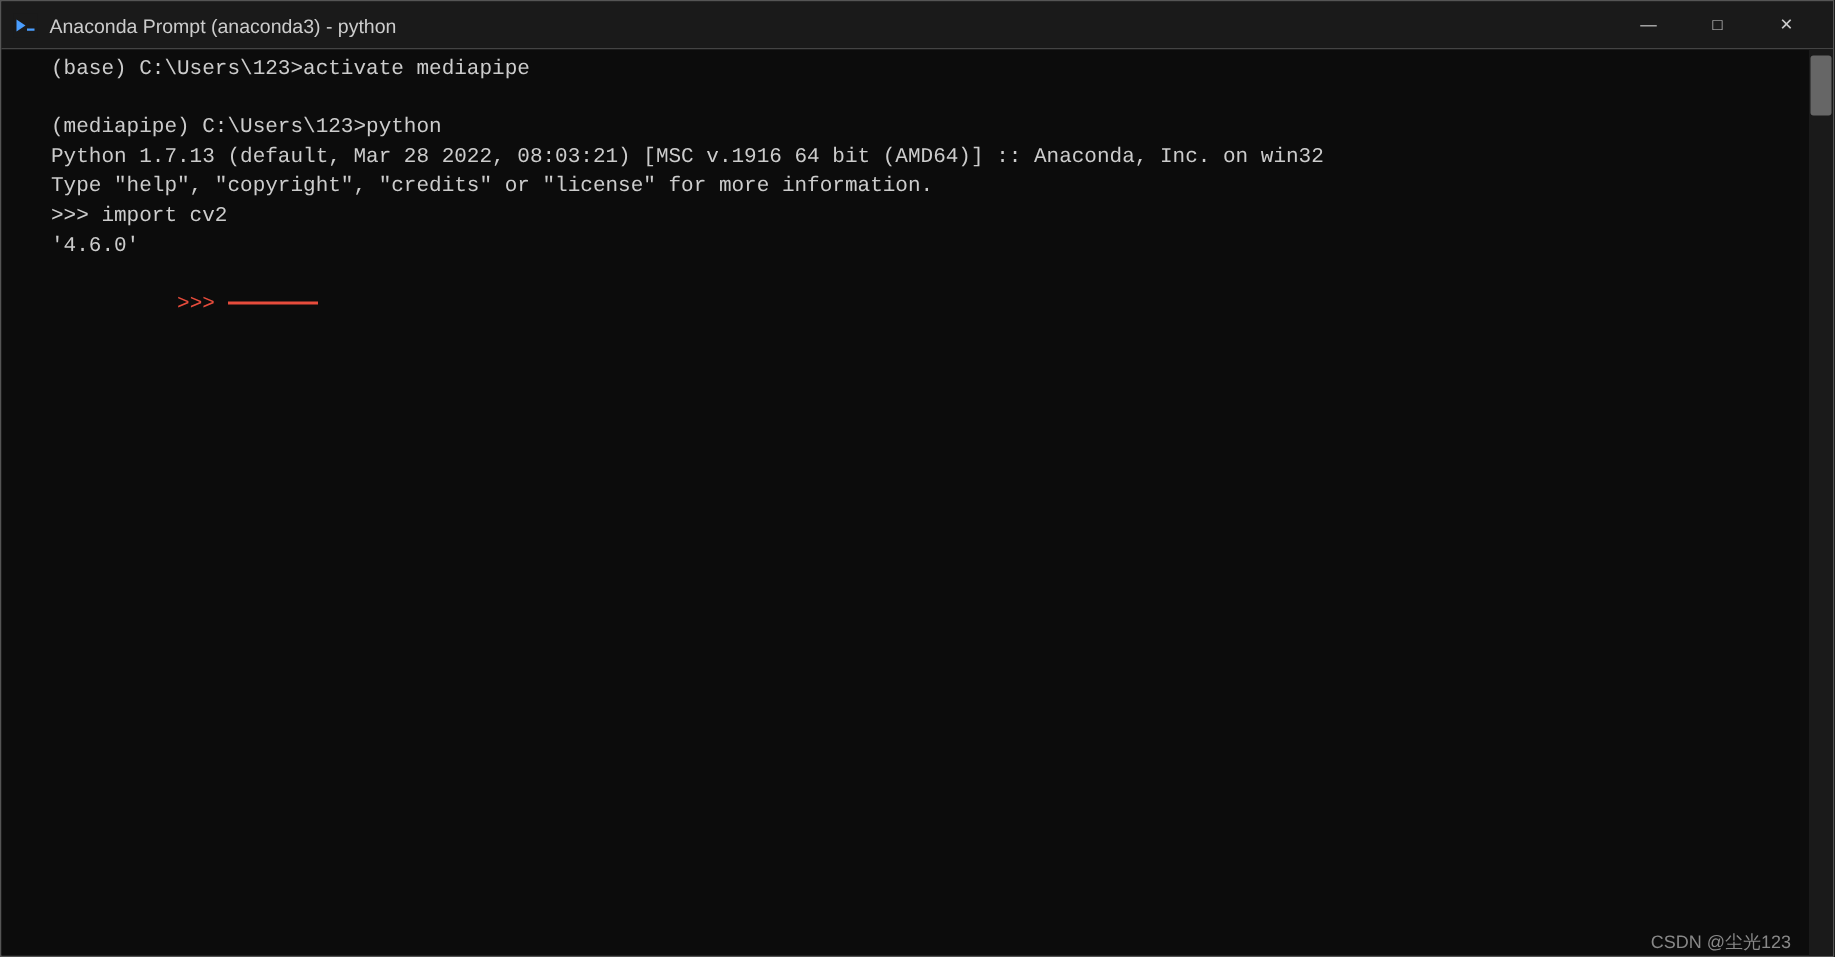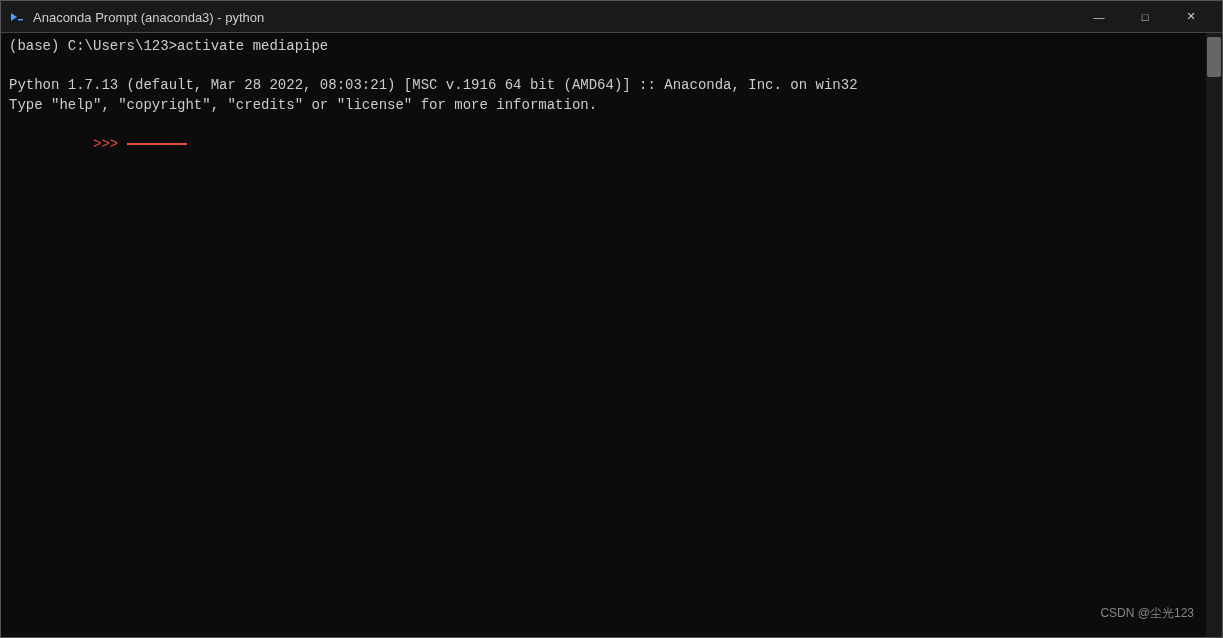--- a/index.html
+++ b/index.html
@@ -125,32 +125,33 @@
     .line.output {
       color: #cccccc;
     }
 
     .version-output {
       color: #cccccc;
     }
 
     .watermark {
       position: absolute;
-      bottom: 15px;
+      bottom: 0;
       right: 12px;
       color: #888;
       font-size: 12px;
       font-family: 'Segoe UI', sans-serif;
     }
 
     .terminal-wrapper {
       position: relative;
       flex: 1;
       display: flex;
       flex-direction: column;
+      margin-left: 25px;
     }
   </style>
 </head>
 <body>
 
 <div class="window">
   <div class="title-bar">
     <div class="title-bar-left">
       <div class="title-bar-icon">
         <svg viewBox="0 0 16 16" fill="none">
@@ -167,22 +168,25 @@
       <div class="title-bar-btn close">✕</div>
     </div>
   </div>
 
   <div class="terminal-container">
     <div class="terminal-wrapper">
       <div class="terminal-content">
 
         <div class="line prompt">(base) C:\Users\123&gt;activate mediapipe</div>
         <div class="line">&nbsp;</div>
+        <div class="line prompt">(mediapipe) C:\Users\123&gt;python</div>
         <div class="line output">Python 1.7.13 (default, Mar 28 2022, 08:03:21) [MSC v.1916 64 bit (AMD64)] :: Anaconda, Inc. on win32</div>
         <div class="line output">Type "help", "copyright", "credits" or "license" for more information.</div>
+        <div class="line prompt">&gt;&gt;&gt; import cv2</div>
+        <div class="line version-output">'4.6.0'</div>
         <div class="line" style="color:#e74c3c; position: relative;">
           <span>&gt;&gt;&gt; </span><span style="display:inline-block; width:60px; border-bottom: 2px solid #e74c3c; vertical-align: middle; margin-left:0;"></span>
         </div>
       </div>
       <div class="watermark">CSDN @尘光123</div>
     </div>
     <div class="scrollbar">
       <div class="scrollbar-thumb"></div>
     </div>
   </div>

